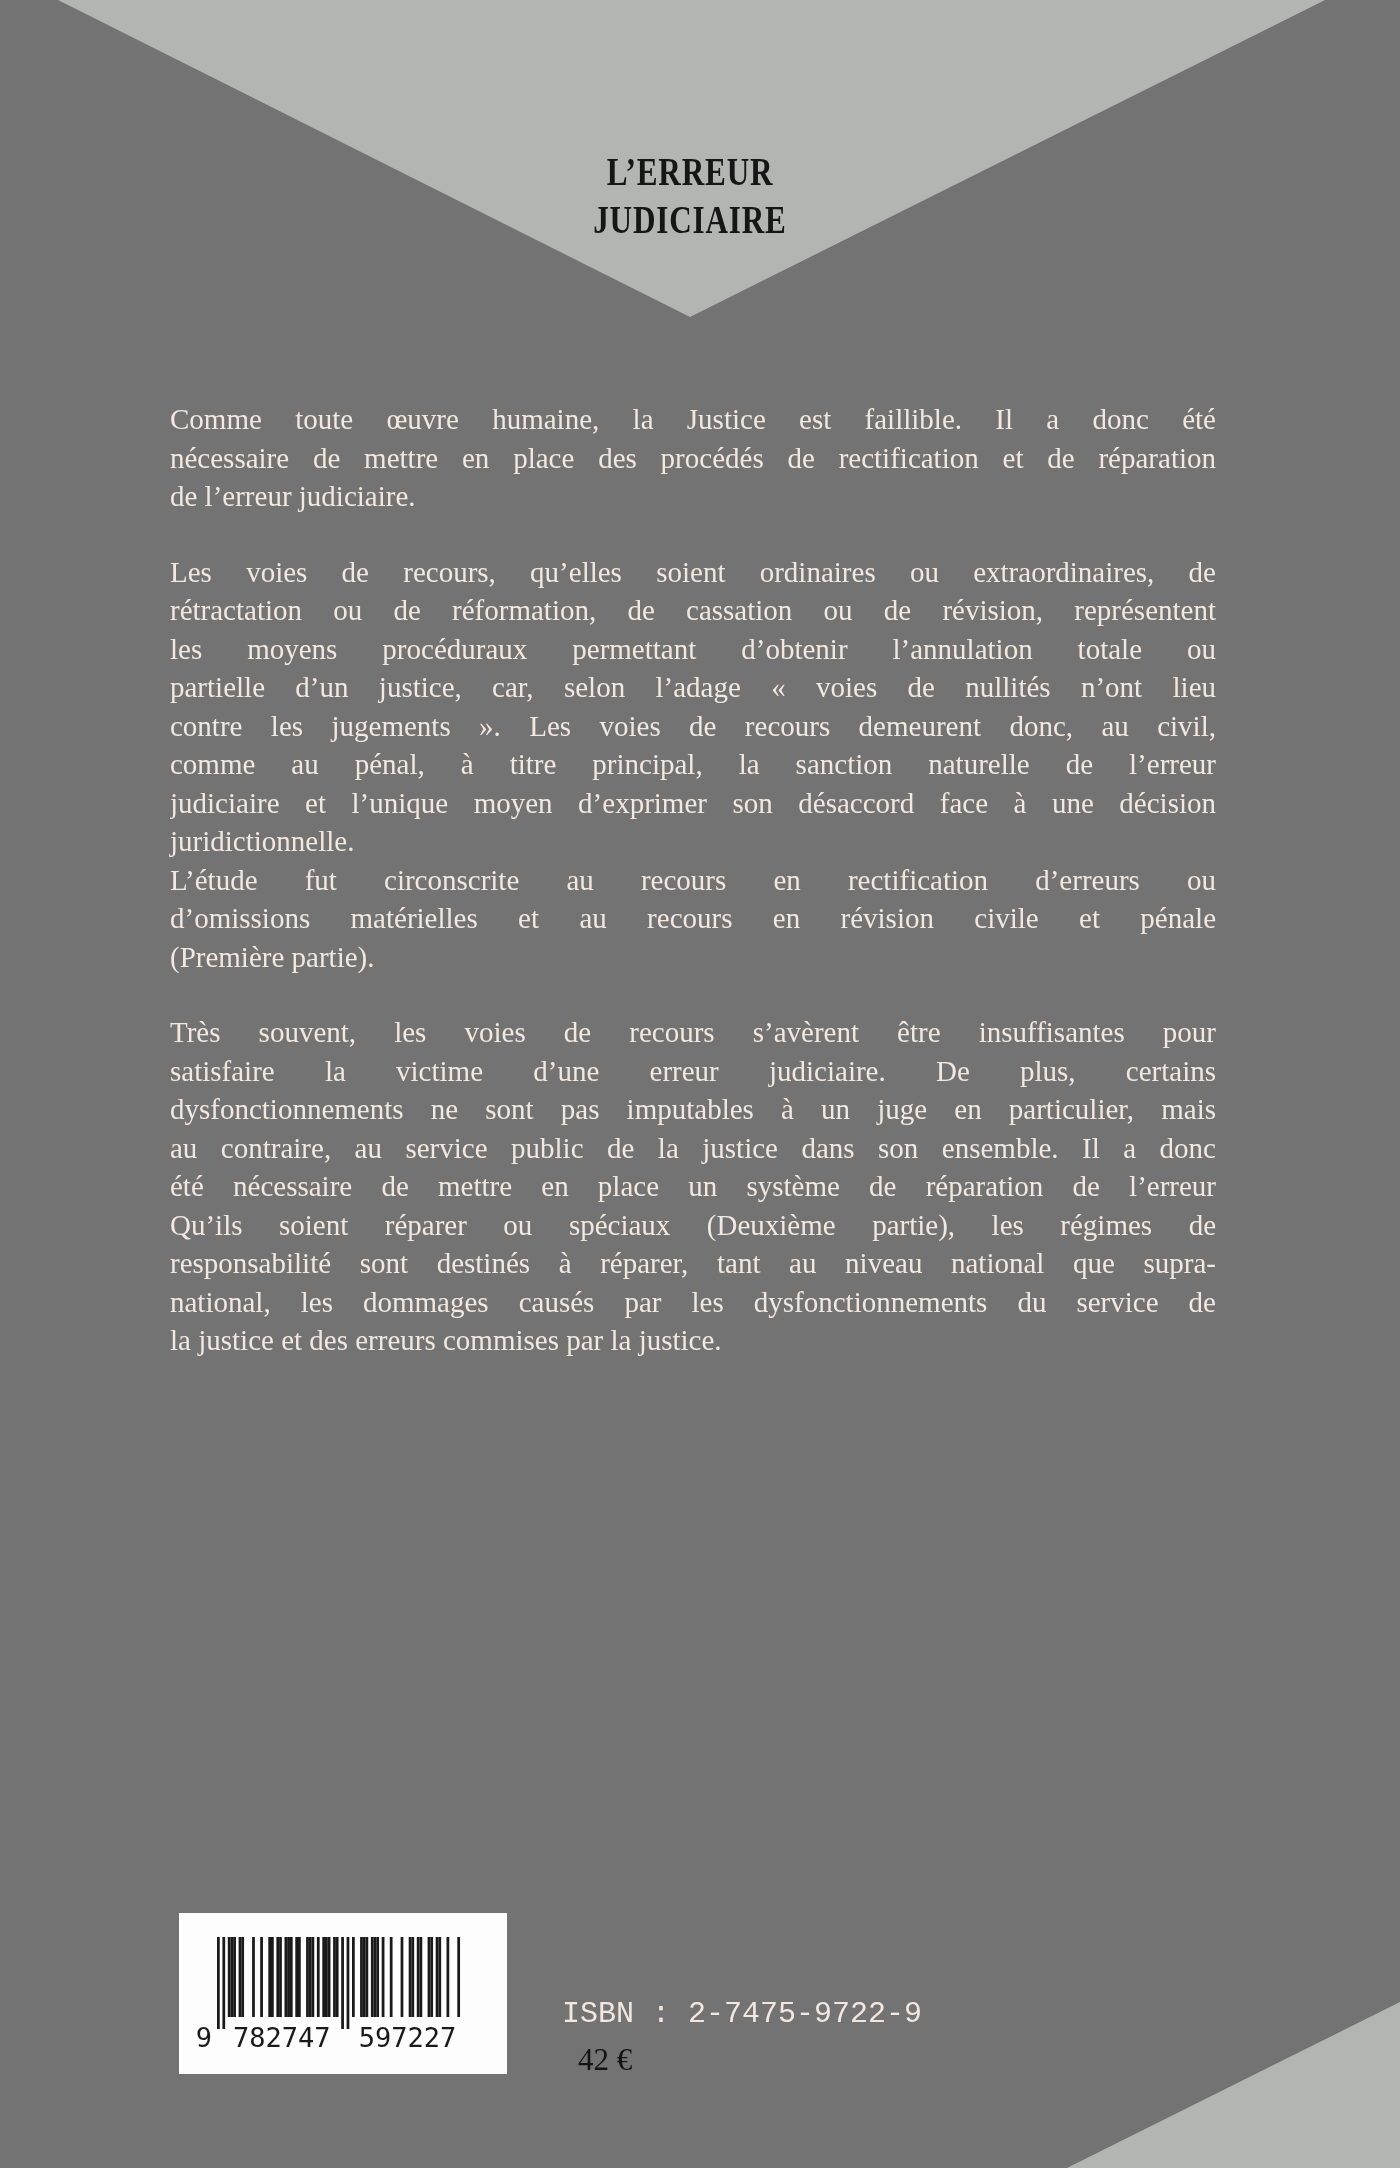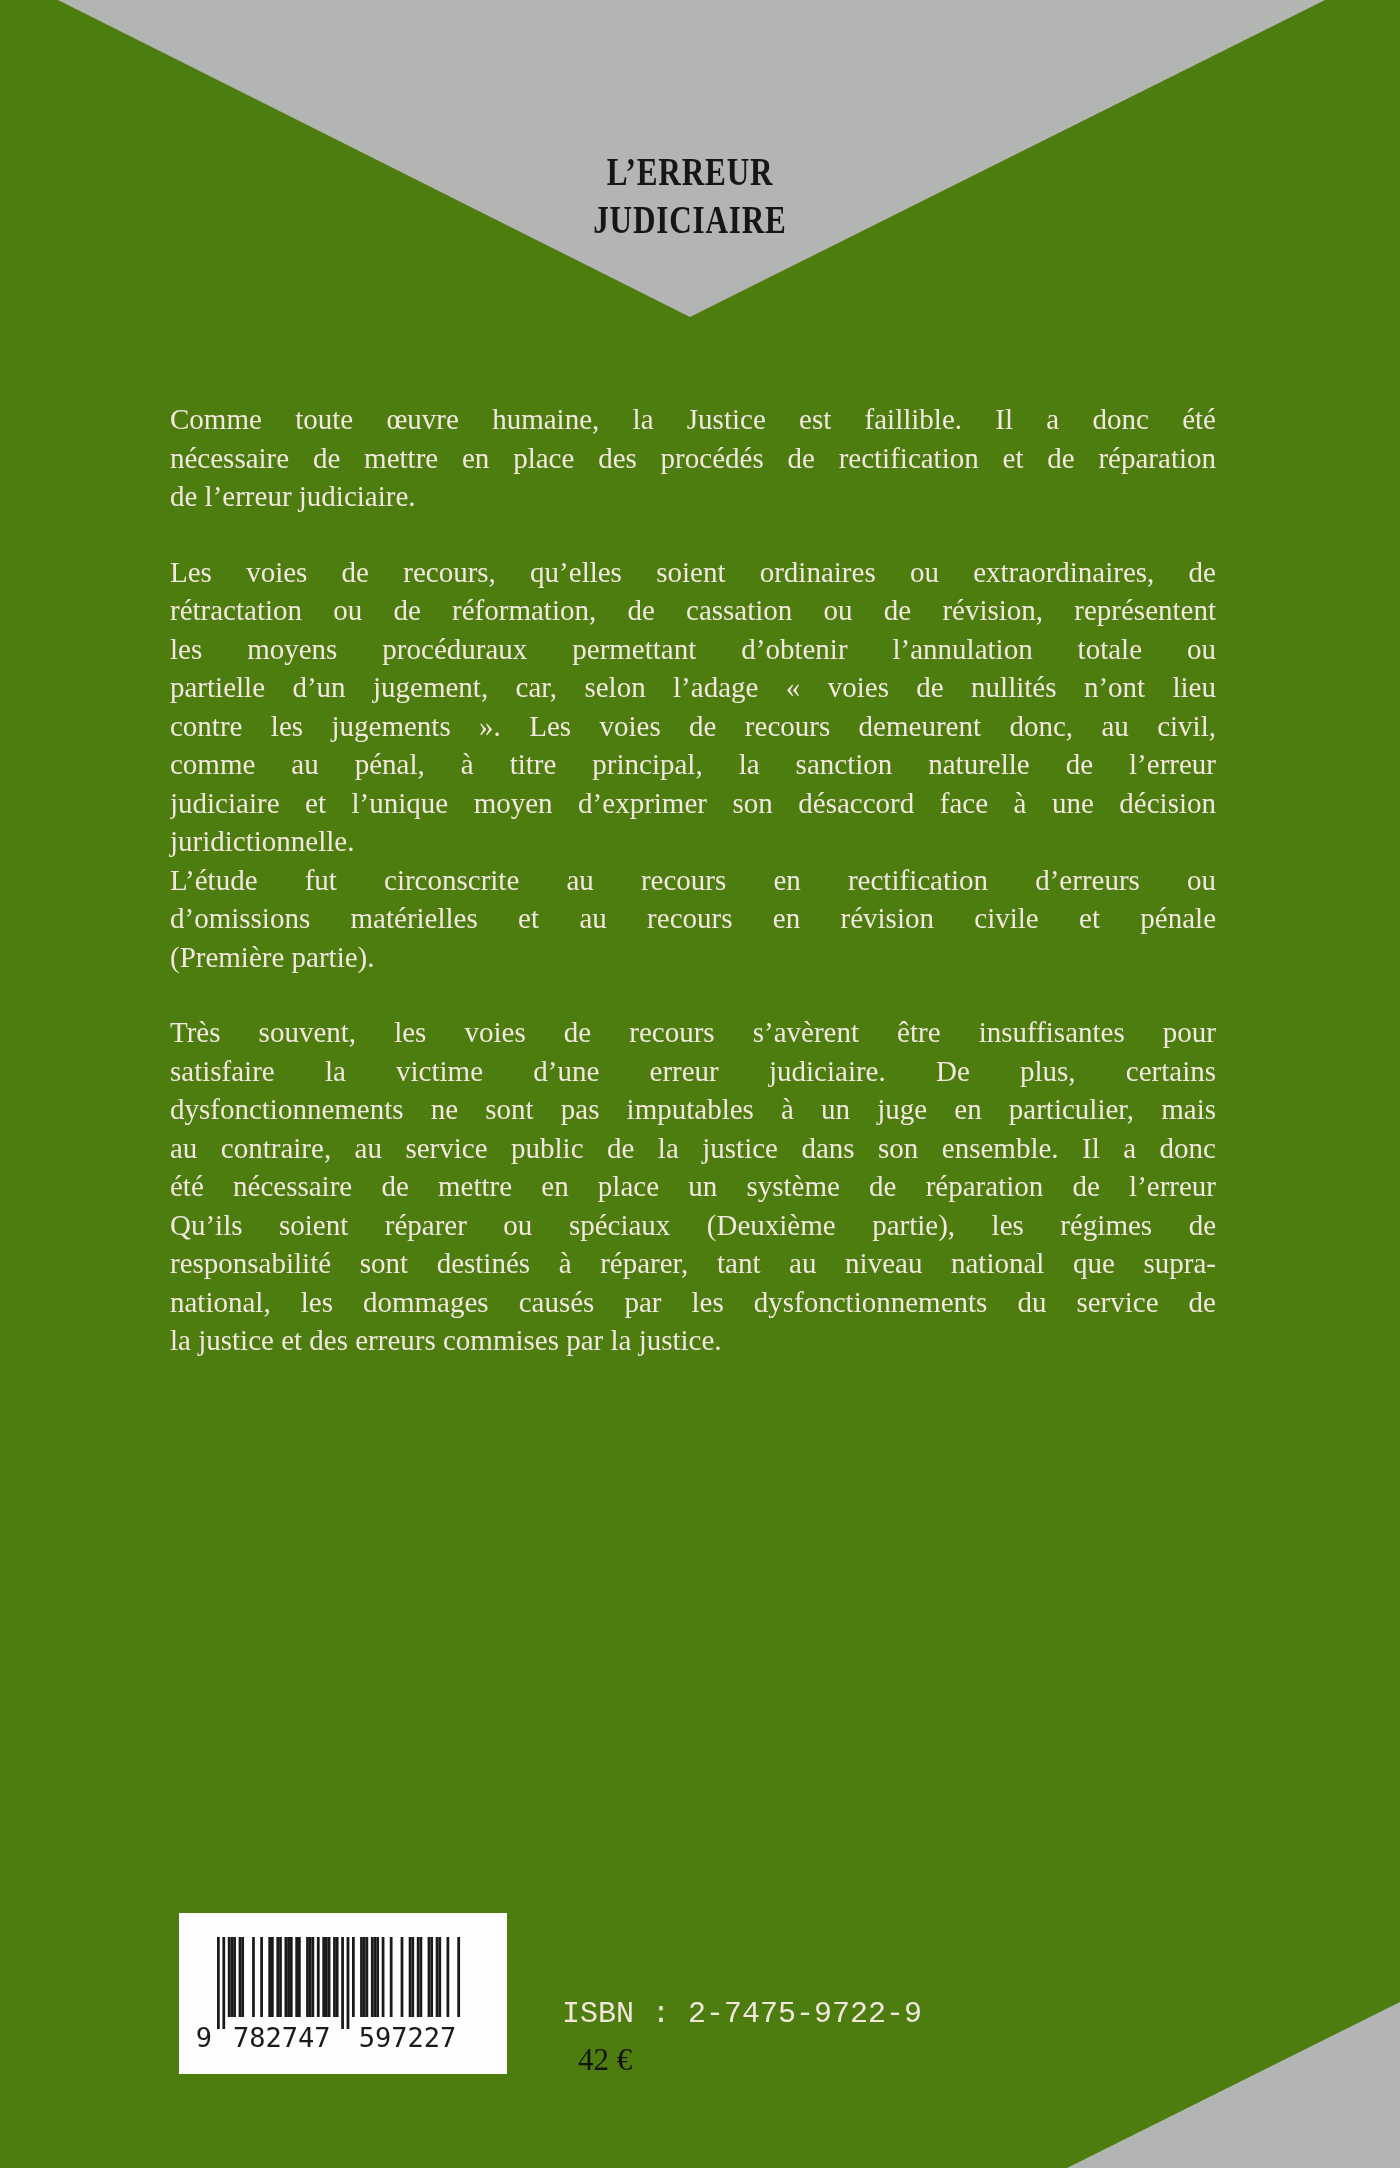--- a/index.html
+++ b/index.html
@@ -44,39 +44,39 @@
     font-size:30px;line-height:36px;font-family:Liberation Mono, monospace;
   }
   .price{
     position:absolute;left:578px;top:2042px;
     font-size:31px;line-height:36px;
   }
 </style>
 </head>
 <body>
 
-<div class="cover" style="background: #4d7c0f;">
+<div class="cover" style="background: #737373;">
   <div class="chevron-top" style="background: rgb(179, 181, 179);"></div>
 
   <div class="title" style="color: rgb(22, 22, 22);">
     <div><span class="tl">L’ERREUR</span></div>
     <div><span class="tl">JUDICIAIRE</span></div>
   </div>
 
   <div class="body-text" style="color: rgb(242, 232, 224);">
       <div class="para">
         <div class="line j">Comme toute œuvre humaine, la Justice est faillible. Il a donc été</div>
         <div class="line j">nécessaire de mettre en place des procédés de rectification et de réparation</div>
         <div class="line">de l’erreur judiciaire.</div>
       </div>
       <div class="para gap">
         <div class="line j">Les voies de recours, qu’elles soient ordinaires ou extraordinaires, de</div>
         <div class="line j">rétractation ou de réformation, de cassation ou de révision, représentent</div>
         <div class="line j">les moyens procéduraux permettant d’obtenir l’annulation totale ou</div>
-        <div class="line j">partielle d’un jugement, car, selon l’adage « voies de nullités n’ont lieu</div>
+        <div class="line j">partielle d’un justice, car, selon l’adage « voies de nullités n’ont lieu</div>
         <div class="line j">contre les jugements ». Les voies de recours demeurent donc, au civil,</div>
         <div class="line j">comme au pénal, à titre principal, la sanction naturelle de l’erreur</div>
         <div class="line j">judiciaire et l’unique moyen d’exprimer son désaccord face à une décision</div>
         <div class="line">juridictionnelle.</div>
       </div>
       <div class="para">
         <div class="line j">L’étude fut circonscrite au recours en rectification d’erreurs ou</div>
         <div class="line j">d’omissions matérielles et au recours en révision civile et pénale</div>
         <div class="line">(Première partie).</div>
       </div>

